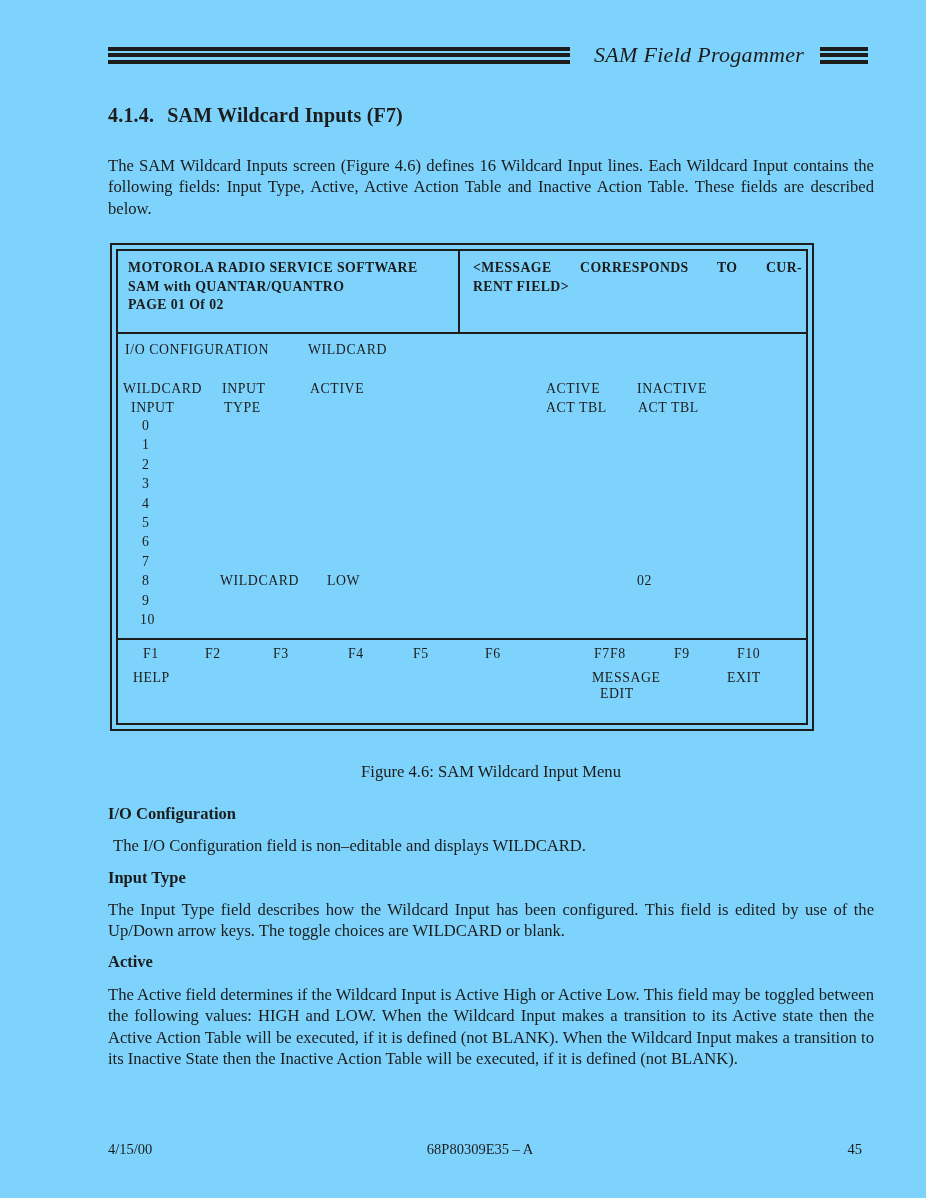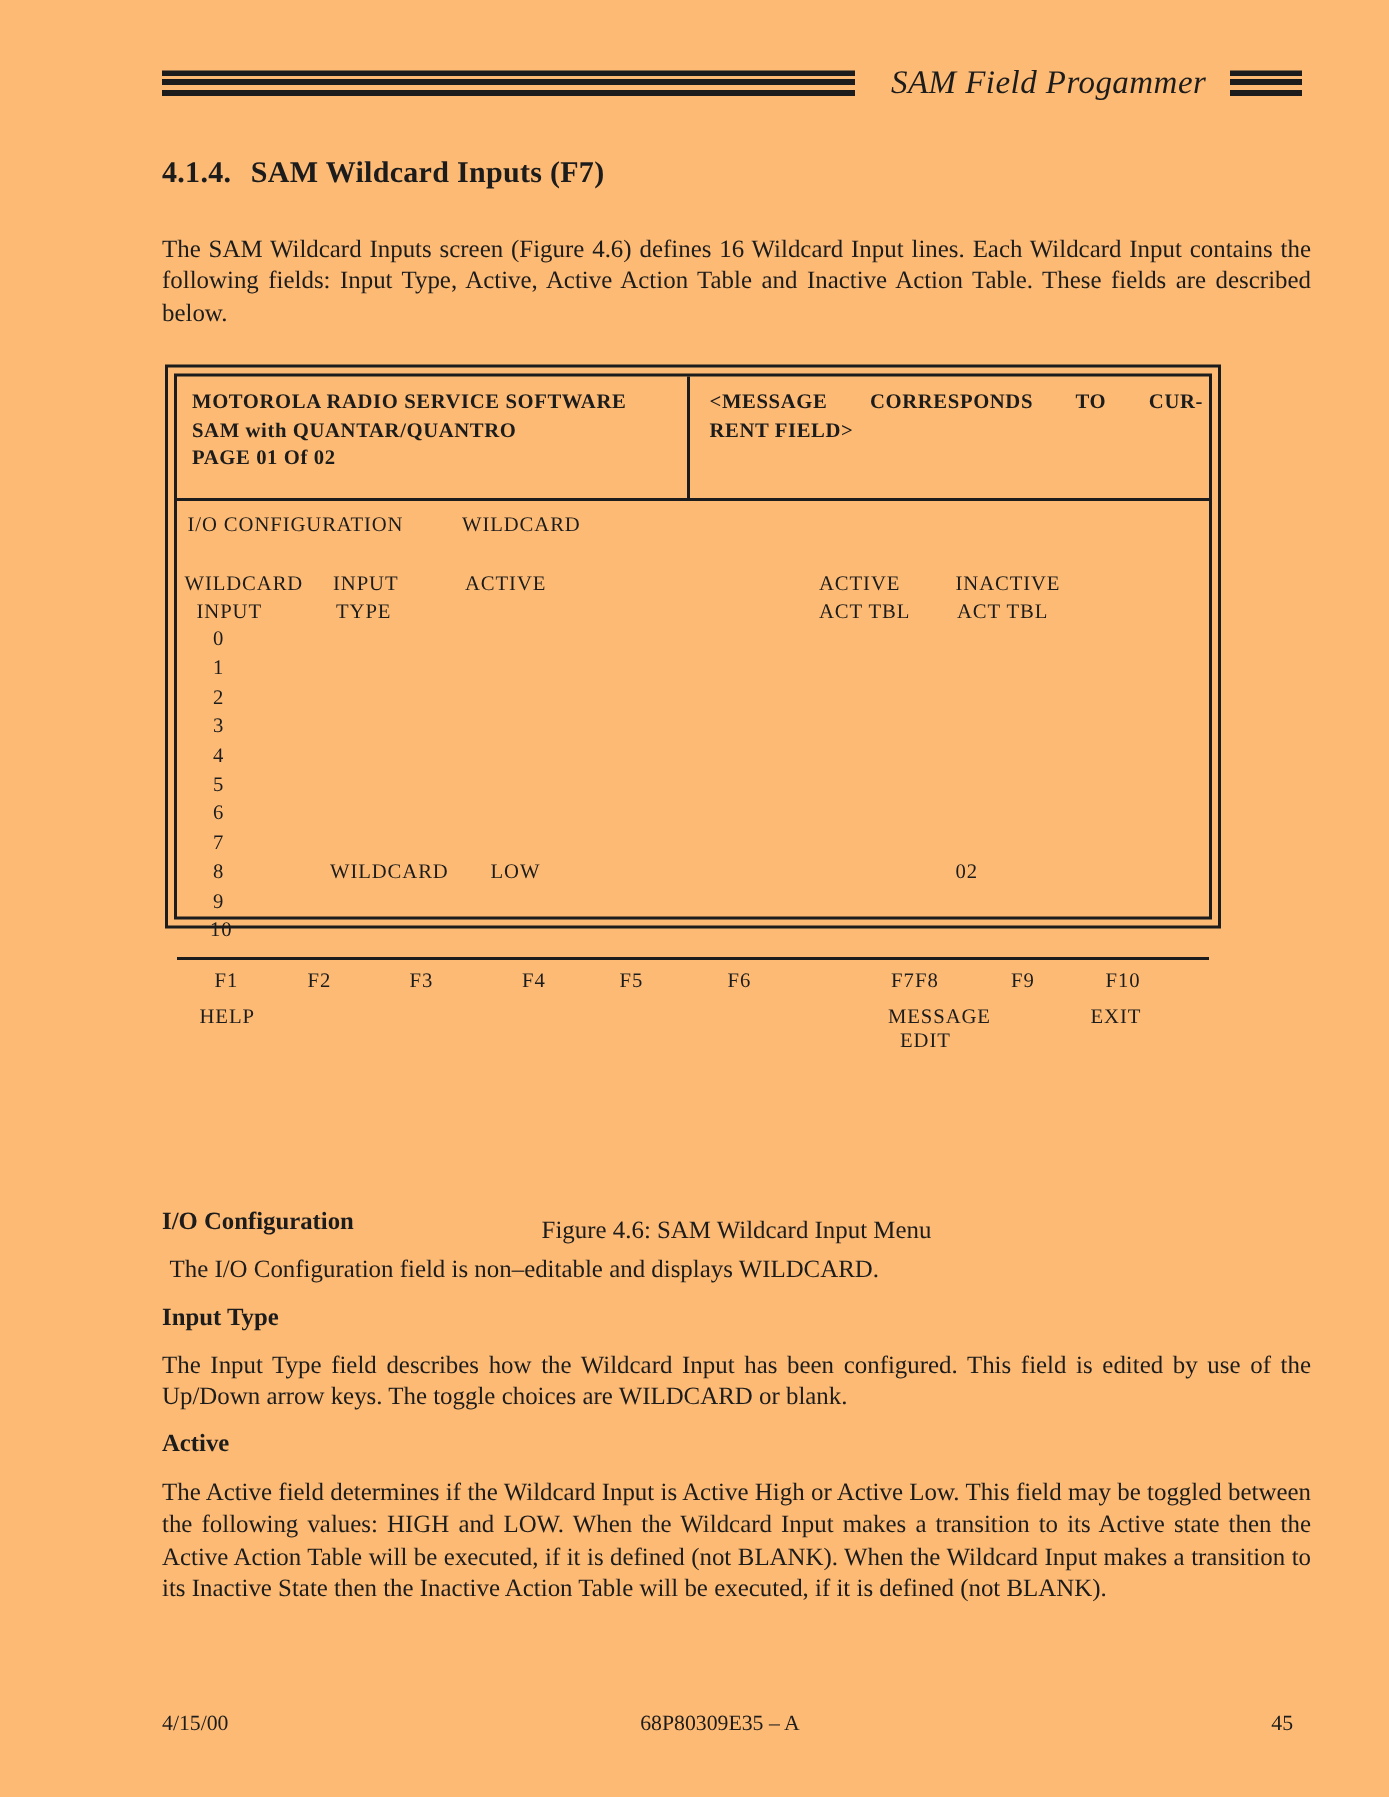--- a/index.html
+++ b/index.html
@@ -1,41 +1,41 @@
 <!DOCTYPE html>
 <html><head>
 <meta charset="utf-8">
 <style>
   html,body{margin:0;padding:0;background:#ffffff;}
   .page{
     position:relative; width:926px; height:1198px; overflow:hidden;
-    background:#fdba74; color:#1c1c1c;
+    background:#7dd3fc; color:#1c1c1c;
     font-family:"Liberation Serif","DejaVu Serif",serif;
   }
   .abs{position:absolute;}
 
   
   .rule{
     background:linear-gradient(to bottom,
       #1c1c1c 0 4px, transparent 4px 6px,
       #1c1c1c 6px 10px, transparent 10px 13px,
       #1c1c1c 13px 17px);
     height:17px;
   }
   .hdr-title{font-style:italic; font-size:22px; letter-spacing:0.3px;}
 
   
   .h1{font-weight:bold; font-size:20px; letter-spacing:0.2px;}
   .h2{font-weight:bold; font-size:16.5px;}
   .body-p{font-size:16.6px; line-height:21.4px; text-align:justify;}
-  .caption{font-size:16.6px; text-align:center;margin-top:48px;}
+  .caption{font-size:16.6px; text-align:center;}
 
   
   .figure-box{
-    left:110px; top:243px; width:704px; height:376px;
+    left:110px; top:243px; width:704px; height:488px;
     border:2px solid #1c1c1c; box-sizing:border-box;
   }
   .inner-border{
     position:absolute; left:4px; top:4px; right:4px; bottom:4px;
     border:2px solid #1c1c1c;
   }
   .scr{font-size:13.8px; letter-spacing:0.6px;}
   .scr-b{font-weight:bold; letter-spacing:0.4px;}
   .hdr-left div{line-height:18.6px;}
   .msg{width:329px; line-height:18.6px;}

